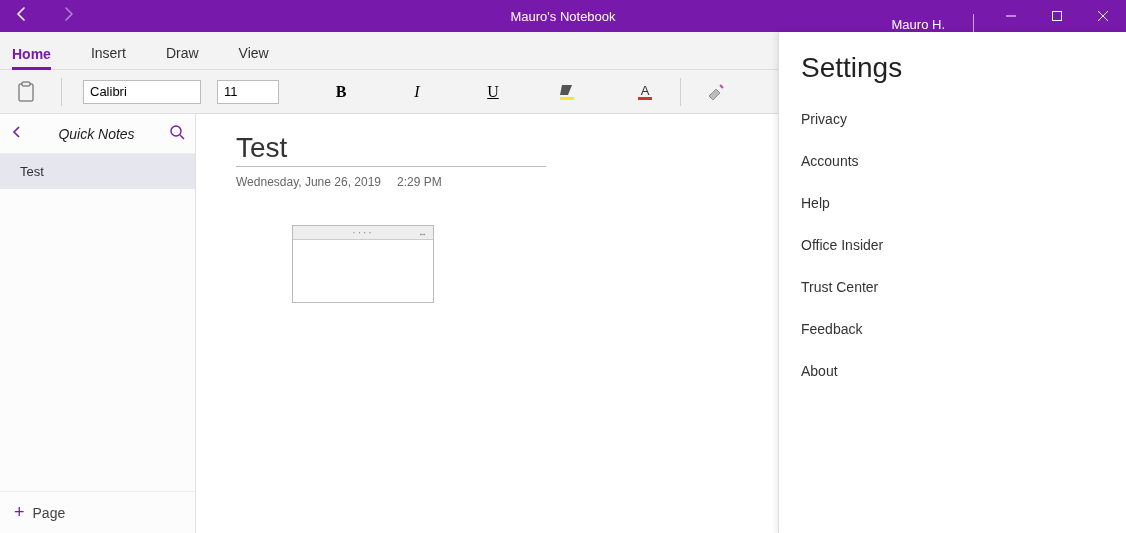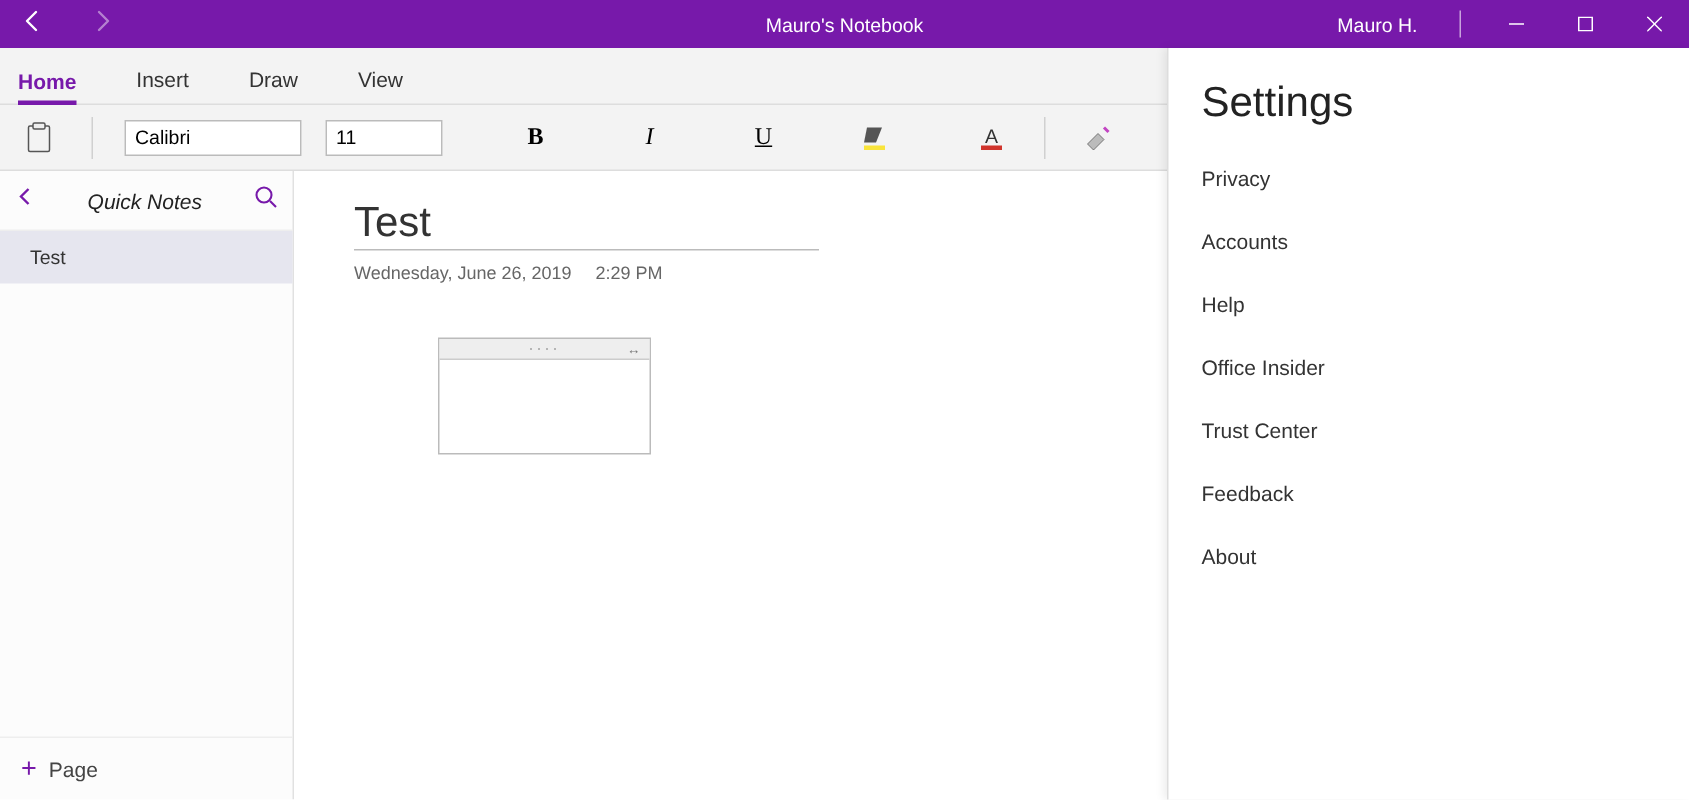--- a/index.html
+++ b/index.html
@@ -13,21 +13,21 @@
     display: flex;
     align-items: center;
     position: relative;
   }
   .titlebar .nav { display: flex; align-items: center; padding-left: 14px; gap: 30px; }
   .titlebar .nav svg { width: 16px; height: 16px; }
   .titlebar .center-title {
     position: absolute; left: 0; right: 0; text-align: center;
     font-size: 13px; color: #fff; pointer-events: none;
   }
-  .titlebar .right { position: absolute; right: 0; top: 0; height: 32px; display: flex; align-items: center; }
+  .titlebar .right { position: absolute; right: 0; top: 0; height: 32px; display: flex; align-items: flex-end; }
   .titlebar .user { font-size: 13px; color: #fff; margin-right: 28px; }
   .titlebar .vsep { width: 1px; height: 18px; background: rgba(255,255,255,0.6); margin-right: 14px; }
   .titlebar .winbtn { width: 46px; height: 32px; display: flex; align-items: center; justify-content: center; }
   .titlebar .winbtn svg { width: 10px; height: 10px; }
 
   
   .menus {
     height: 38px;
     background: #F3F3F3;
     display: flex;
@@ -63,21 +63,21 @@
   }
   .ribbon .group-sep { width: 1px; height: 28px; background: #d0d0d0; margin: 0 4px; }
   .ribbon .iconbtn {
     min-width: 28px; height: 28px; display: flex; align-items: center; justify-content: center;
     cursor: pointer; border-radius: 2px;
   }
   .ribbon input.font-name {
     width: 118px; height: 24px; border: 1px solid #bbb; font-size: 13px; padding: 0 6px; background: #fff;
   }
   .ribbon input.font-size {
-    width: 78px; height: 24px; border: 1px solid #bbb; font-size: 13px; padding: 0 6px; background: #fff; margin-left: -1px;
+    width: 62px; height: 24px; border: 1px solid #bbb; font-size: 13px; padding: 0 6px; background: #fff; margin-left: -1px;
   }
   .ribbon .bold { font-weight: 700; font-size: 16px; font-family: "Times New Roman", serif; }
   .ribbon .italic { font-style: italic; font-size: 16px; font-family: "Times New Roman", serif;}
   .ribbon .under { font-size: 16px; text-decoration: underline; font-family: "Times New Roman", serif;}
 
   
   .body { display: flex; height: calc(533px - 32px - 38px - 44px); position: relative; }
 
   
   .sidebar {

